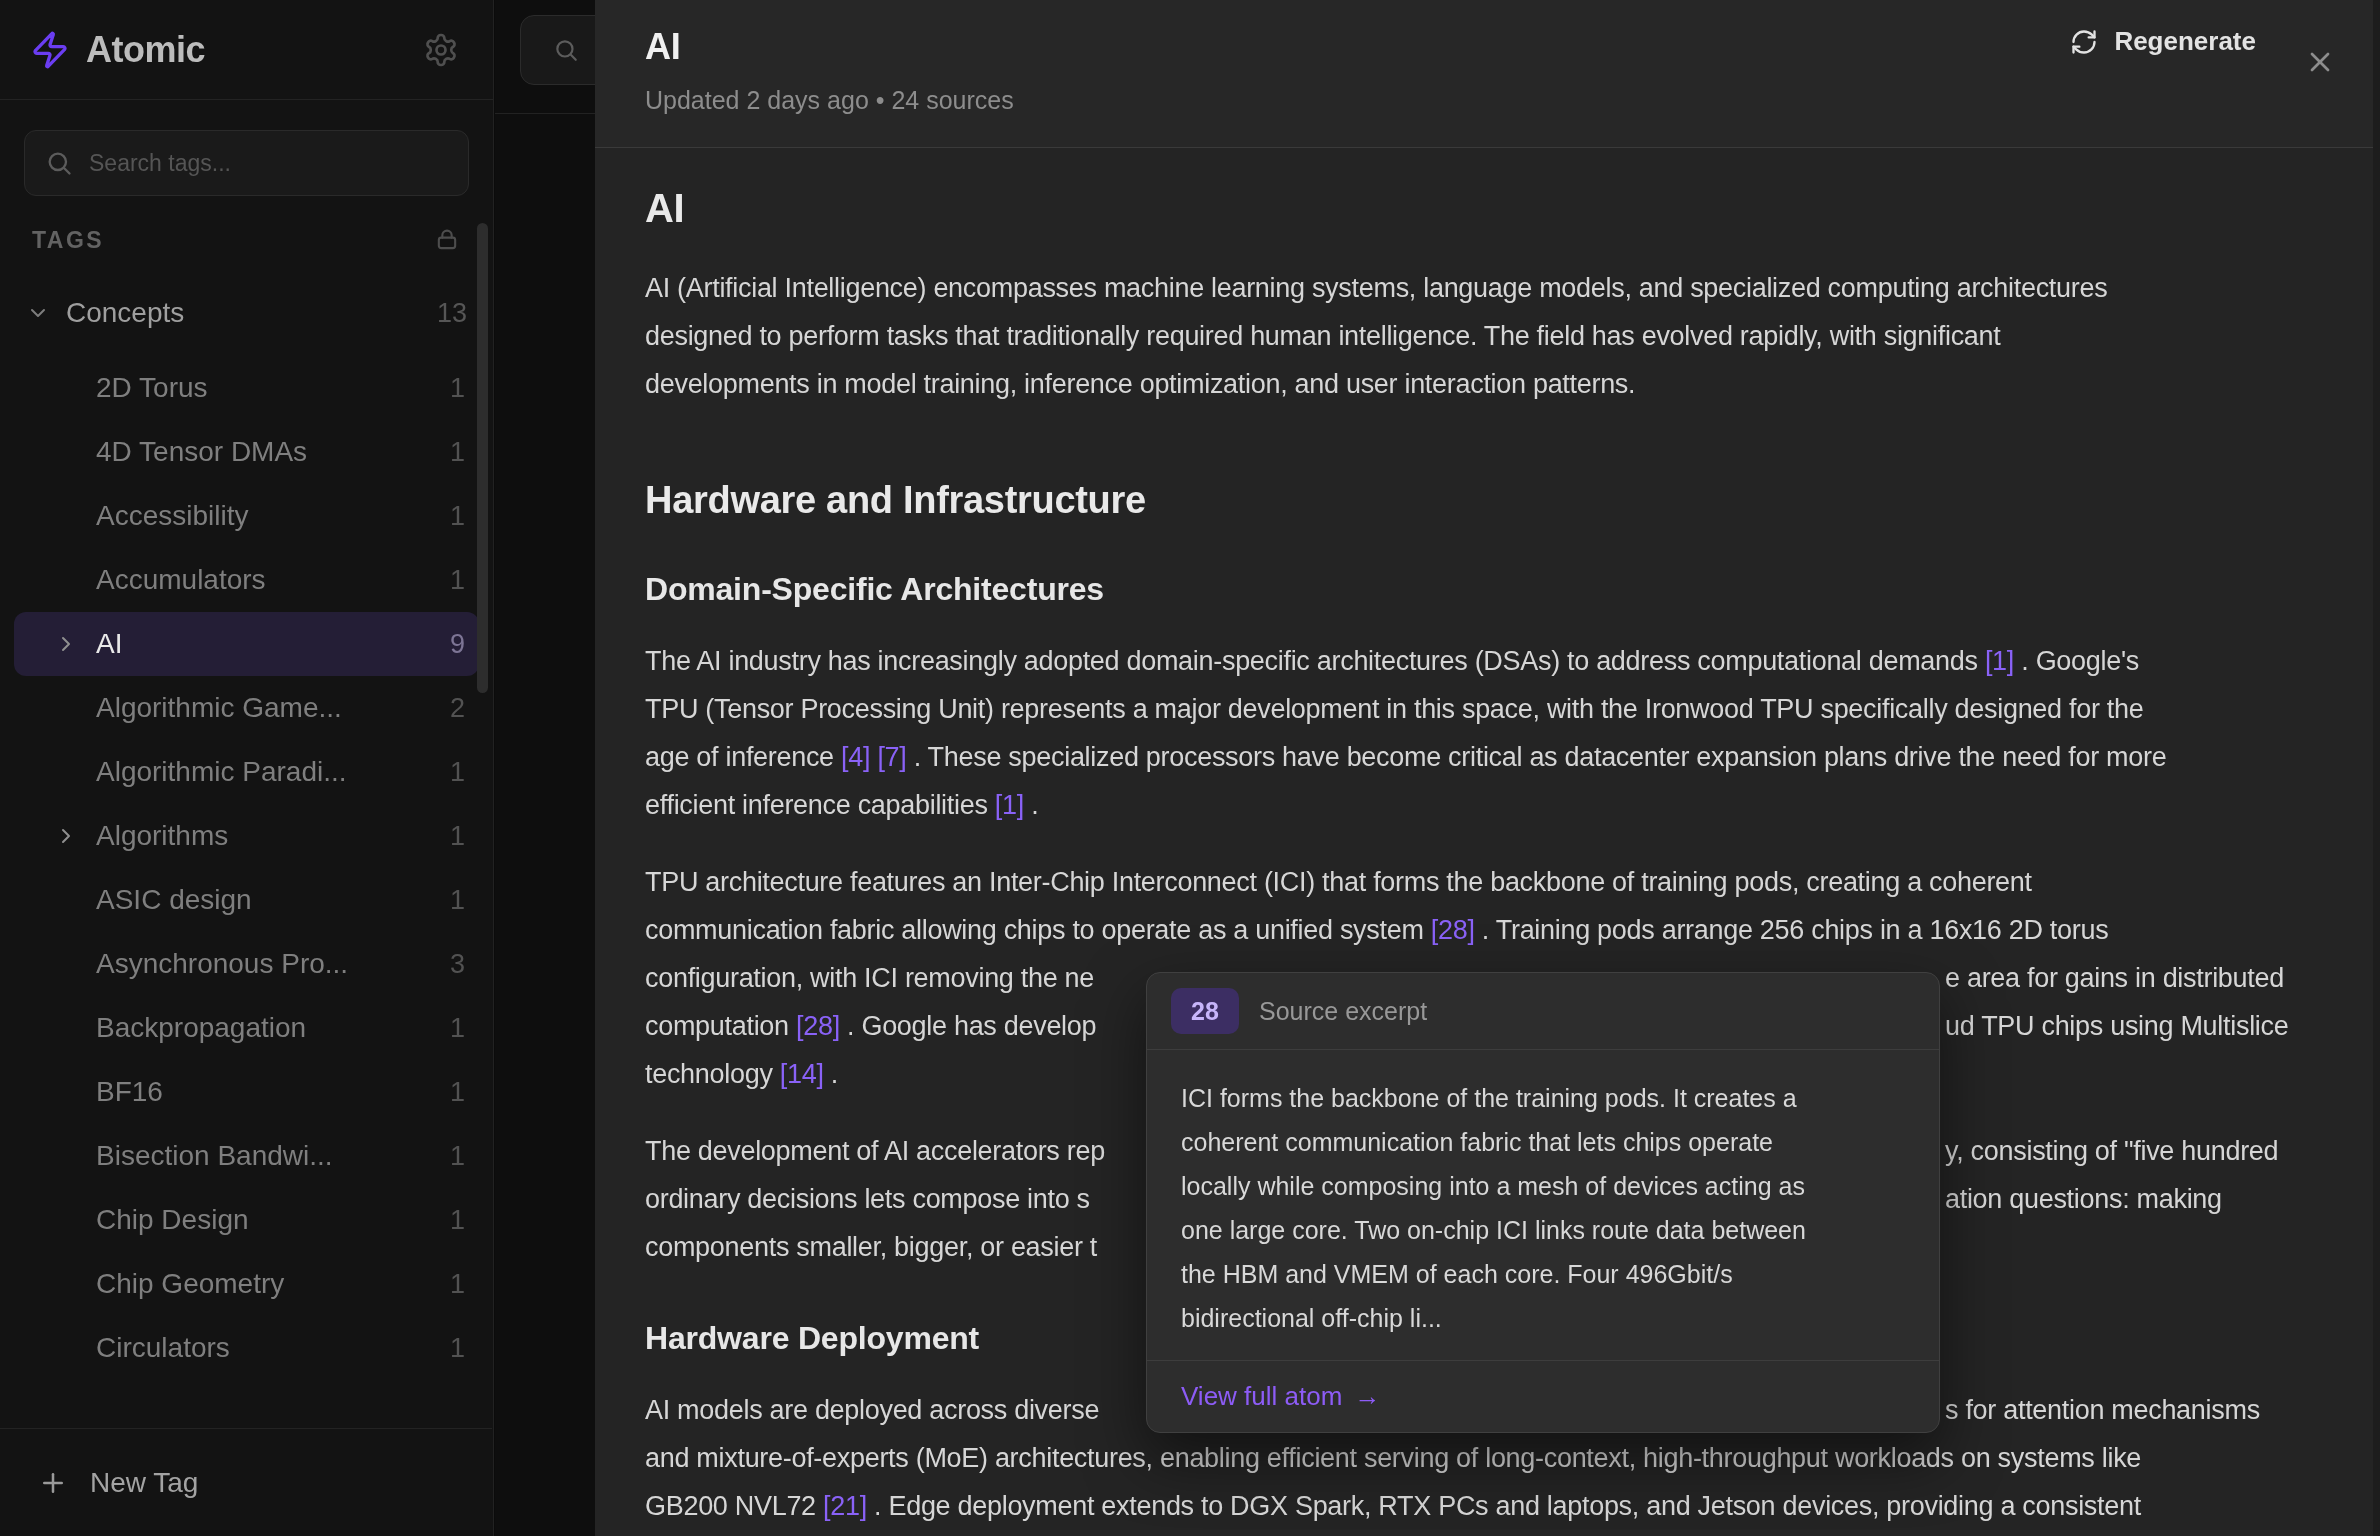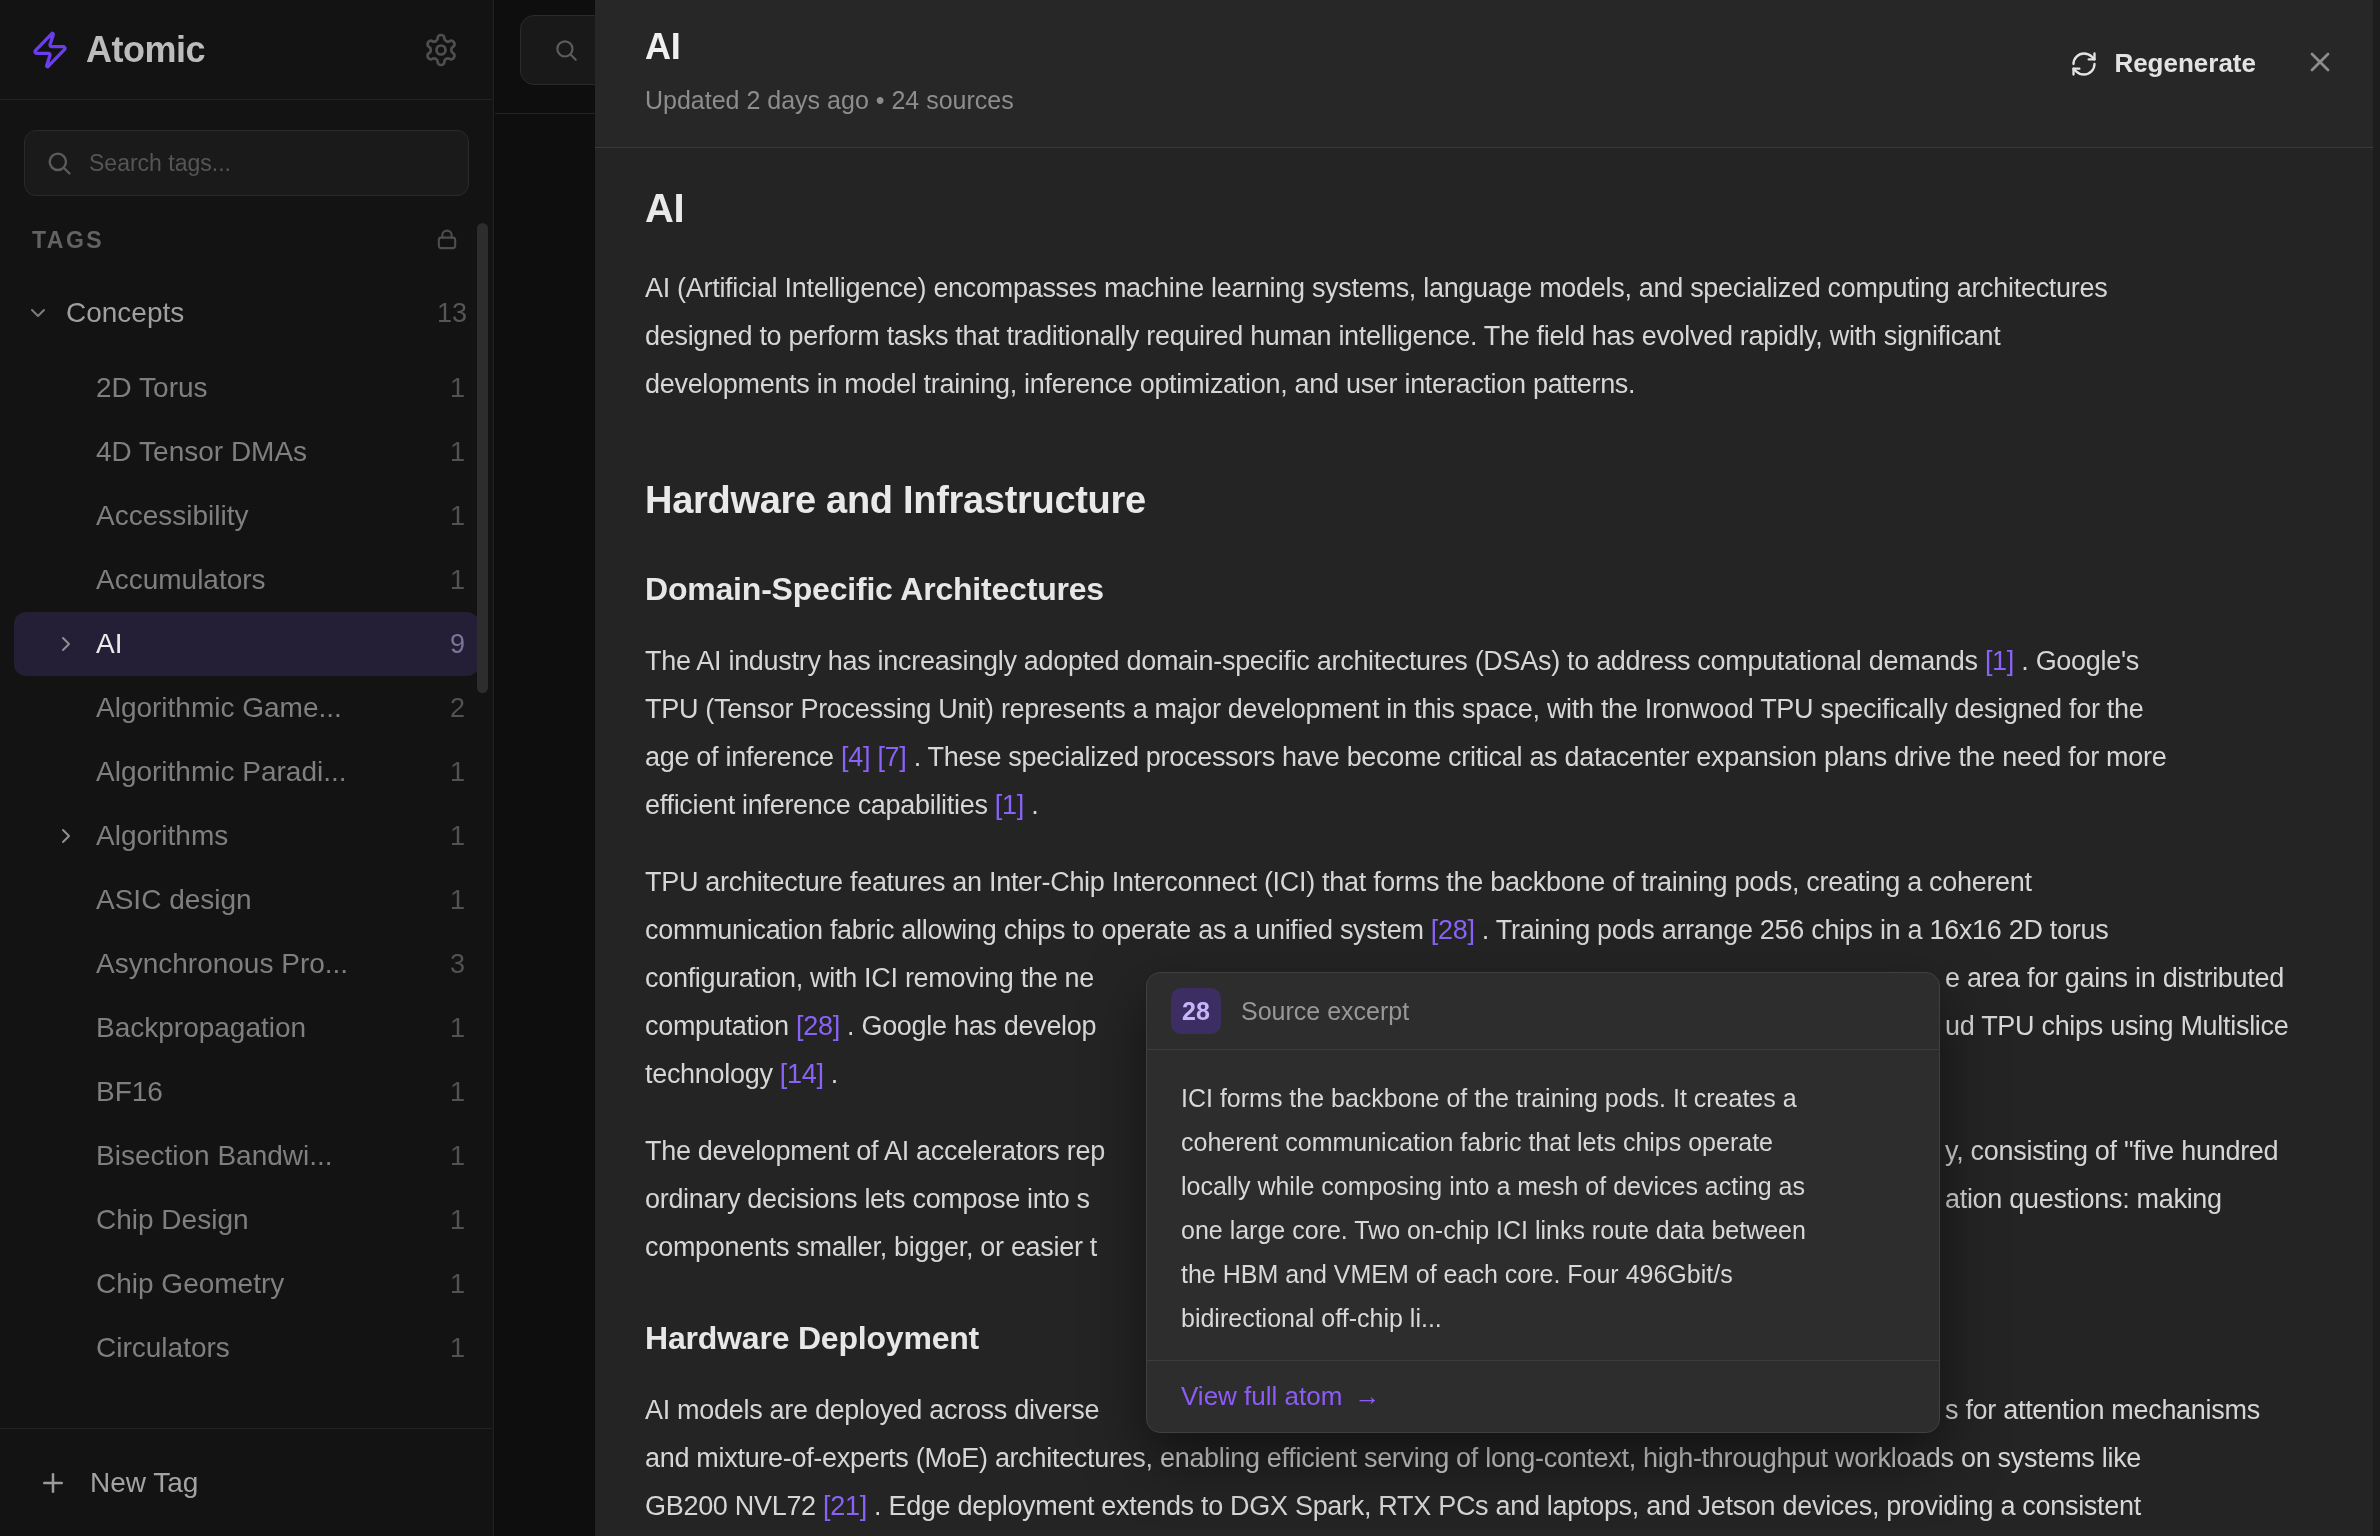--- a/index.html
+++ b/index.html
@@ -58,21 +58,21 @@
   .mid-div { position:absolute; left:0; top:113px; width:100%; height:1px; background:#222; }
 
   
   .detail { position:absolute; left:595px; top:0; width:1785px; height:1536px;
     background:#242424; overflow:hidden; z-index:20; }
   .dt-header { height:148px; background:#272727; border-bottom:1px solid #3a3a3a;
     display:flex; align-items:flex-start; padding:26px 44px 0 50px; }
   .dt-titlewrap { flex:1; }
   .dt-title { font-size:36px; font-weight:700; color:#f0f0f0; letter-spacing:-0.3px; }
   .dt-sub { margin-top:18px; font-size:25px; color:#8d8d8d; }
-  .regen-btn { display:flex; align-items:center; gap:16px; margin-top:22px; margin-right:48px;
+  .regen-btn { display:flex; align-items:center; gap:16px; margin-right:48px;
     color:#e3e3e3; cursor:pointer;justify-content:center; }
   .regen-btn .lab { font-size:26px; font-weight:600; }
   .close-btn { margin-top:20px; color:#8d8d8d; cursor:pointer; }
 
   .article { padding:0 45px 0 50px; }
   .blk-h1 { margin-top:36px; font-size:40px; line-height:48px; font-weight:700; color:#e9e9e9;
     letter-spacing:-0.3px; }
   .blk-h2 { margin-top:70px; font-size:38px; line-height:44px; font-weight:700; color:#e9e9e9;
     letter-spacing:-0.3px; }
   .blk-h3 { margin-top:48px; font-size:32px; line-height:38px; font-weight:700; color:#e7e7e7;
@@ -84,21 +84,21 @@
   .frag-r { position:absolute; left:1300px; top:0; white-space:nowrap; }
   .cite { color:#8a62f7; cursor:pointer; }
   .gutter { position:absolute; right:0; top:0; width:7px; height:1536px; background:#1d1d1d; z-index:30; }
 
   
   .popover { position:absolute; left:551px; top:972px; width:794px; height:461px;
     background:#2d2d2d; border:1px solid #404040; border-radius:14px;
     box-shadow:0 24px 60px rgba(0,0,0,0.5); z-index:40; overflow:hidden; }
   .pop-head { height:77px; display:flex; align-items:center; gap:20px; padding:0 24px;
     border-bottom:1px solid #3d3d3d; }
-  .pop-badge { width:50px; height:46px; border-radius:10px; background:#3c2e63; color:#c7b5fa;
+  .pop-badge { width:68px; height:46px; border-radius:10px; background:#3c2e63; color:#c7b5fa;
     font-size:25px; font-weight:700; display:flex; align-items:center; justify-content:center; }
   .pop-label { font-size:25px; color:#989898; }
   .pop-body { padding:26px 24px 20px 34px; }
   .pop-line { font-size:25px; line-height:44px; color:#d8d8d8; white-space:nowrap; }
   .pop-foot { border-top:1px solid #3d3d3d; padding:20px 24px 0 34px; }
   .pop-cta { font-size:26px; color:#8d5cf6; cursor:pointer; display:inline-flex; align-items:center; gap:12px; }
 </style>
 </head>
 <body>
 

